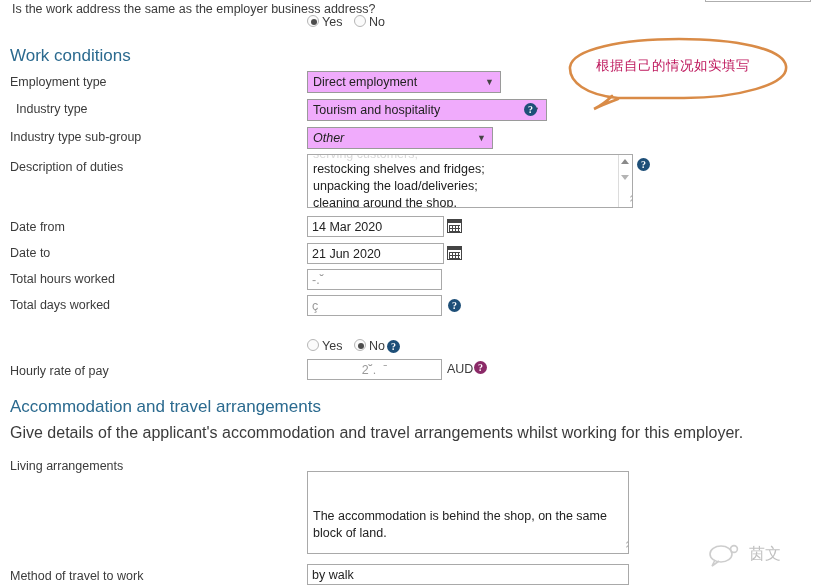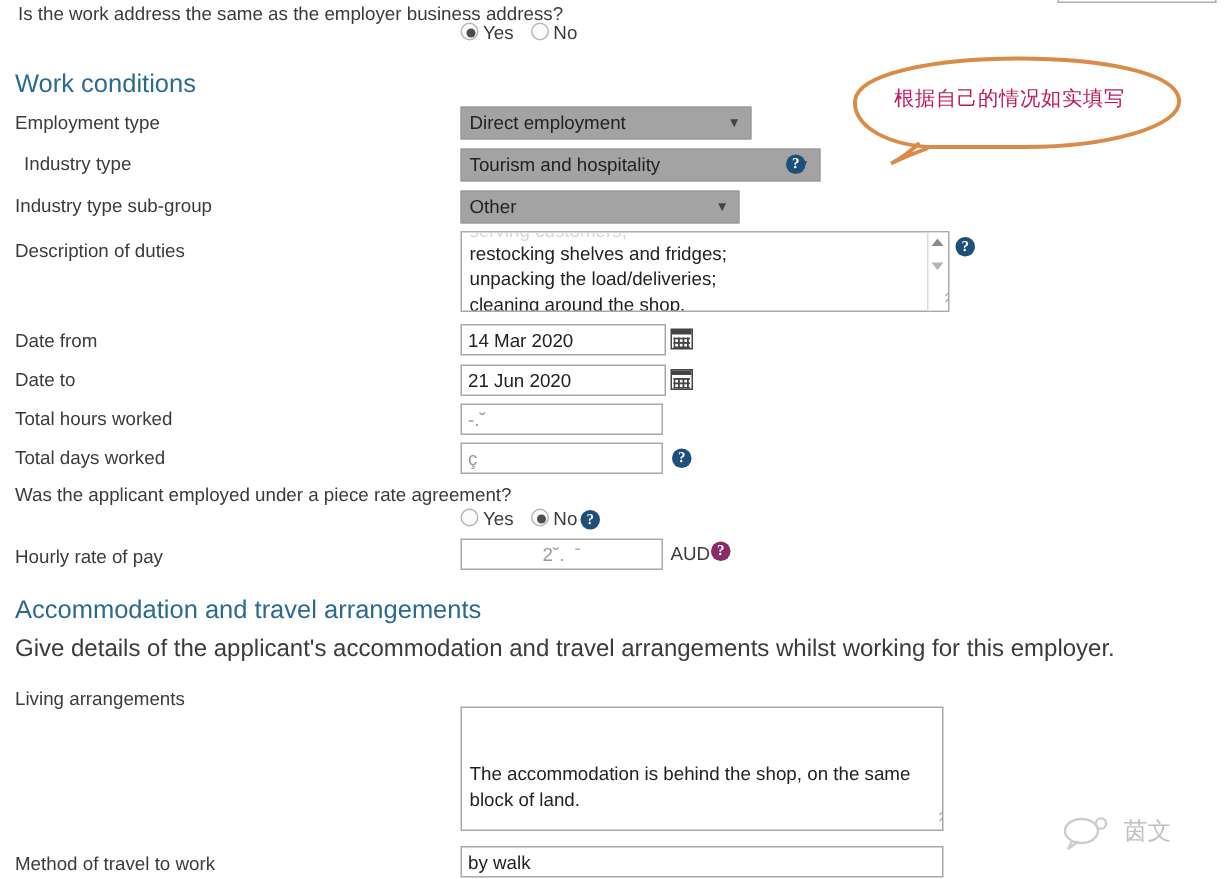--- a/index.html
+++ b/index.html
@@ -50,21 +50,21 @@
     color: #222222;
     padding: 2px 4px;
     line-height: 17px;
     outline: none;
     border-radius: 0;
   }
   .txtbox.faded { color: #cfcfcf; }
   .selbox {
     position: absolute;
     border: 1px solid #9a9a9a;
-    background: #a3a3a3;
+    background: #f0abfc;
     height: 22px;
     line-height: 20px;
     font-size: 12.5px;
     color: #222222;
     padding: 0 20px 0 5px;
     white-space: nowrap;
     overflow: hidden;
   }
   .selbox .caret {
     position: absolute;
@@ -243,21 +243,21 @@
   </div>
 
   <div class="lbl" style="left:16px; top:101px;">Industry type</div>
   <div class="selbox" style="left:307px; top:99px; width:240px;">
     <span>Tourism and hospitality</span>
     <span class="caret">▼</span>
   </div>
   <div class="help" style="left:524px; top:103px;">?</div>
 
   <div class="lbl" style="left:10px; top:129px;">Industry type sub-group</div>
-  <div class="selbox" style="left:307px; top:127px; width:186px;">
+  <div class="selbox" style="left:307px; top:127px; width:186px;font-style:italic;">
     <span>Other</span>
     <span class="caret">▼</span>
   </div>
 
   <div class="lbl" style="left:10px; top:159px;">Description of duties</div>
   <div class="tarea" style="left:307px; top:154px; width:326px; height:54px; padding-top:0;">
     <div class="ghostline" style="left:5px; top:-9px; width:280px;">serving customers;</div>
     <div style="position:absolute; left:5px; top:6px; white-space:pre;">restocking shelves and fridges;
 unpacking the load/deliveries;
 cleaning around the shop.</div>
@@ -284,21 +284,20 @@
       <i></i>
     </span>
 
   <div class="lbl" style="left:10px; top:271px;">Total hours worked</div>
   <input class="txtbox faded" style="left: 307px; top: 269px; width: 135px; height: 21px; color: rgb(154, 154, 154);" value="-.˘">
 
   <div class="lbl" style="left:10px; top:297px;">Total days worked</div>
   <input class="txtbox faded" style="left: 307px; top: 295px; width: 135px; height: 21px; color: rgb(154, 154, 154);" value="ç">
   <div class="help" style="left:448px; top:299px;">?</div>
 
-  <div class="lbl" style="left:10px; top:322px;">Was the applicant employed under a piece rate agreement?</div>
   <div class="radio-group" style="left:307px; top:338px;">
     <span class="ritem">
       <span class="rdot"></span><span class="rtxt">Yes</span>
     </span>
     <span class="ritem">
       <span class="rdot on"></span><span class="rtxt">No</span>
     </span>
   </div>
   <div class="help" style="left:387px; top:340px;">?</div>
 

